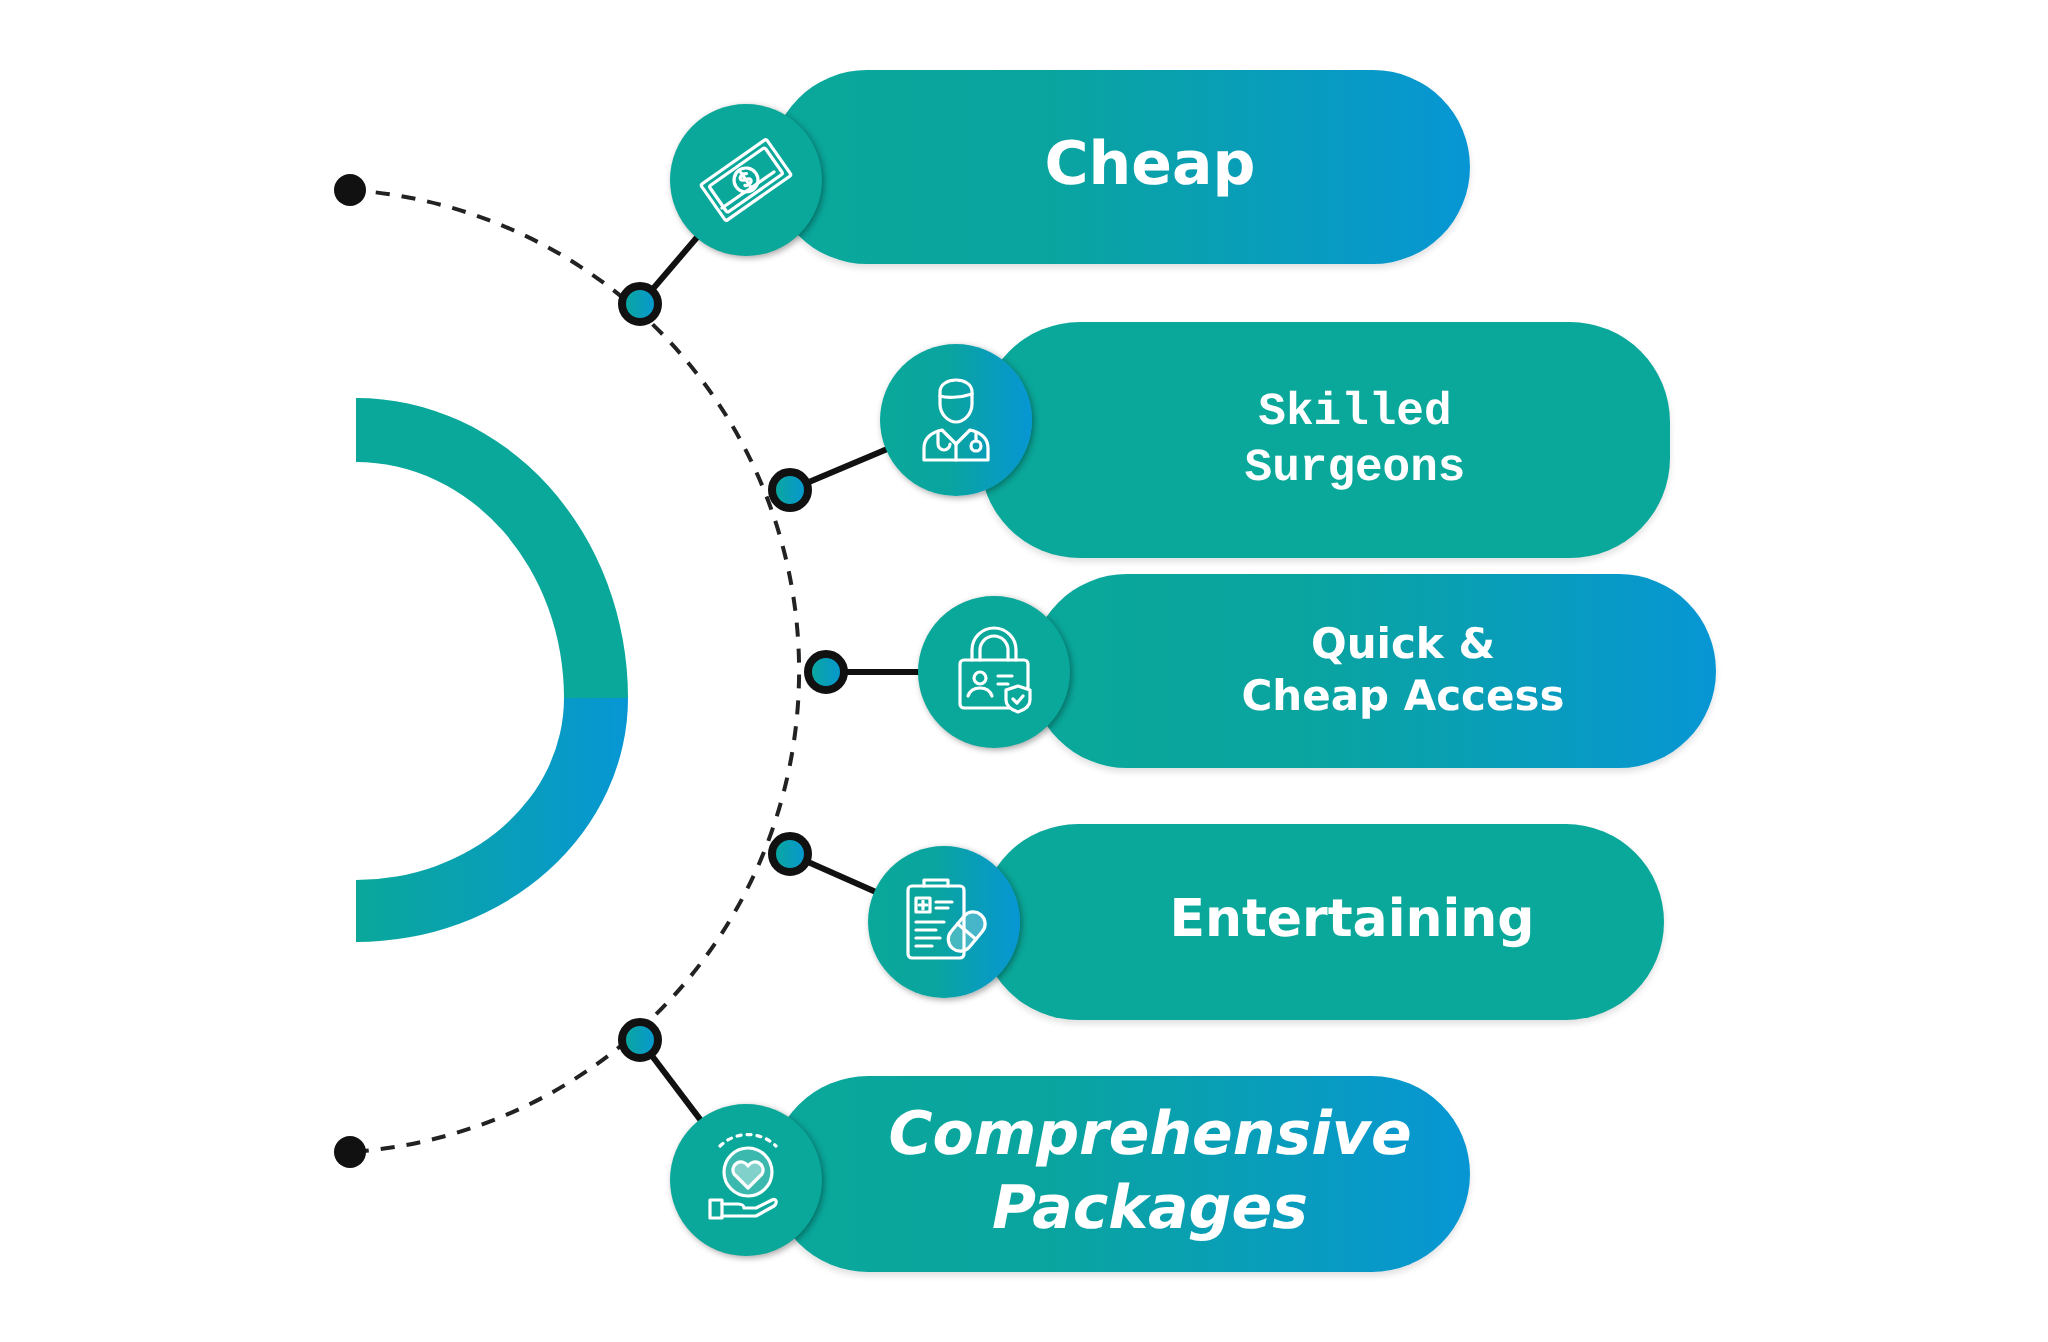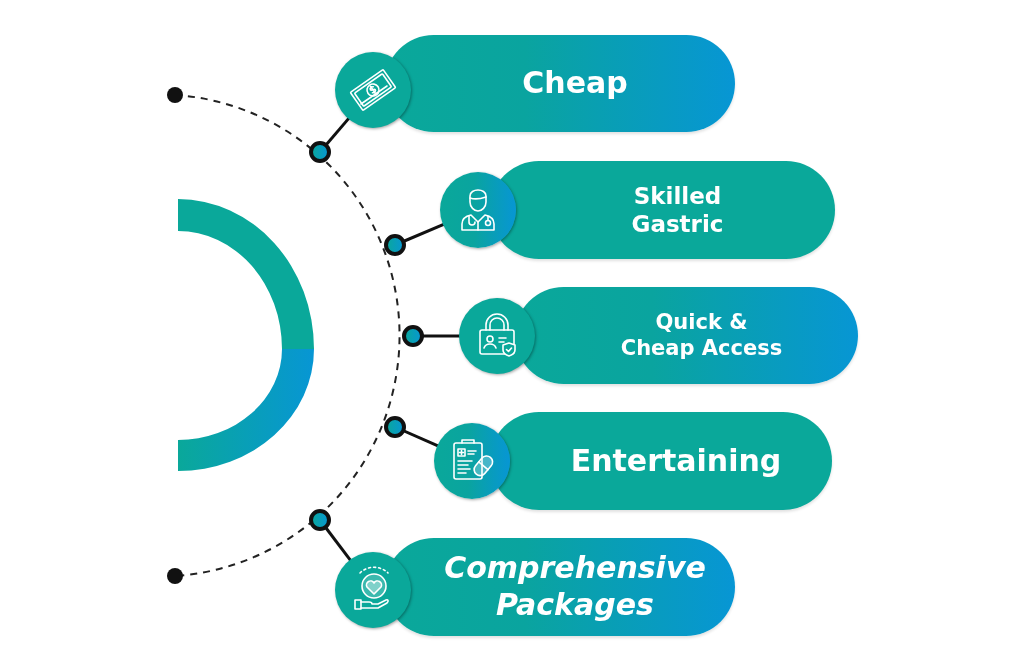--- a/index.html
+++ b/index.html
@@ -70,24 +70,24 @@
         <svg viewBox="0 0 52 52" fill="none" stroke="#fff" stroke-width="1.6" stroke-linecap="round" stroke-linejoin="round">
       <g transform="rotate(-35 26 26)">
             <rect x="6" y="15" width="40" height="22" rx="1"></rect>
             <rect x="9" y="18" width="34" height="16" rx="1"></rect>
       <circle cx="26" cy="26" r="6"></circle>
             <path d="M28 23.5c-1-1-4-1-4 .8s4 1 4 2.8-3 2-4 .8M26 21.5v9"></path>
           </g>
       <path d="M14 40 L40 22"></path>
         </svg>
       </div>
-      <div class="pill solid" style="left: 490px; top: 161px; width: 345px; height: 98px; font-size: 23px; padding-left: 30px; box-sizing: border-box;">
+      <div class="pill solid" style="left: 490px; top: 161px; width: 345px; height: 118px; font-size: 23px; padding-left: 30px; box-sizing: border-box; font-family: Liberation Mono, monospace;">
         <div>
           <span class="label">Skilled</span>
-          <span class="label">Gastric</span>
+          <span class="label">Surgeons</span>
         </div>
       </div>
       <div class="icon-circle grad" style="left: 440px; top: 172px;">
         <svg viewBox="0 0 52 52" fill="none" stroke="#fff" stroke-width="1.6" stroke-linecap="round" stroke-linejoin="round">
       <path d="M18 12c0-4 4-6 8-6s8 2 8 6v6c0 5-4 9-8 9s-8-4-8-9z"></path>
           <path d="M18 14c3 1 10 1 16-1"></path>
       <path d="M10 46v-6c0-5 4-8 9-9l7 7 7-7c5 1 9 4 9 9v6z"></path>
           <path d="M26 38v8"></path>
       <path d="M17 32v6a3 3 0 0 0 6 0"></path>
           <circle cx="36" cy="39" r="2.5"></circle>
@@ -105,21 +105,21 @@
       <path d="M15 20v-5a11 11 0 0 1 22 0v5"></path>
           <path d="M19 20v-5a7 7 0 0 1 14 0v5"></path>
       <rect x="9" y="20" width="34" height="24" rx="2"></rect>
           <circle cx="19" cy="29" r="3"></circle>
           <path d="M13 38c1-3 3-4 6-4s5 1 6 4"></path>
       <path d="M28 28h7M28 32h5"></path>
           <path d="M38 33l6 2v5c0 3-3 5-6 6-3-1-6-3-6-6v-5z" fill="#0aa89a"></path>
           <path d="M35.5 39.5l2 2 3-3.5"></path>
         </svg>
       </div>
-      <div class="pill solid" style="left: 490px; top: 412px; width: 342px; height: 98px; font-size: 30px; padding-left: 30px; box-sizing: border-box;">
+      <div class="pill solid" style="left: 490px; top: 412px; width: 342px; height: 98px; font-size: 26px; padding-left: 30px; box-sizing: border-box;">
         <div>
           <span class="label">Entertaining</span>
         </div>
       </div>
       <div class="icon-circle grad" style="left: 434px; top: 423px;">
         <svg viewBox="0 0 52 52" fill="none" stroke="#fff" stroke-width="1.6" stroke-linecap="round" stroke-linejoin="round">
       <rect x="8" y="8" width="28" height="36" rx="2"></rect>
           <path d="M16 8v-3h12v3"></path>
           <rect x="12" y="14" width="7" height="7"></rect>
       <path d="M15.5 15.5v4M13.5 17.5h4"></path>

